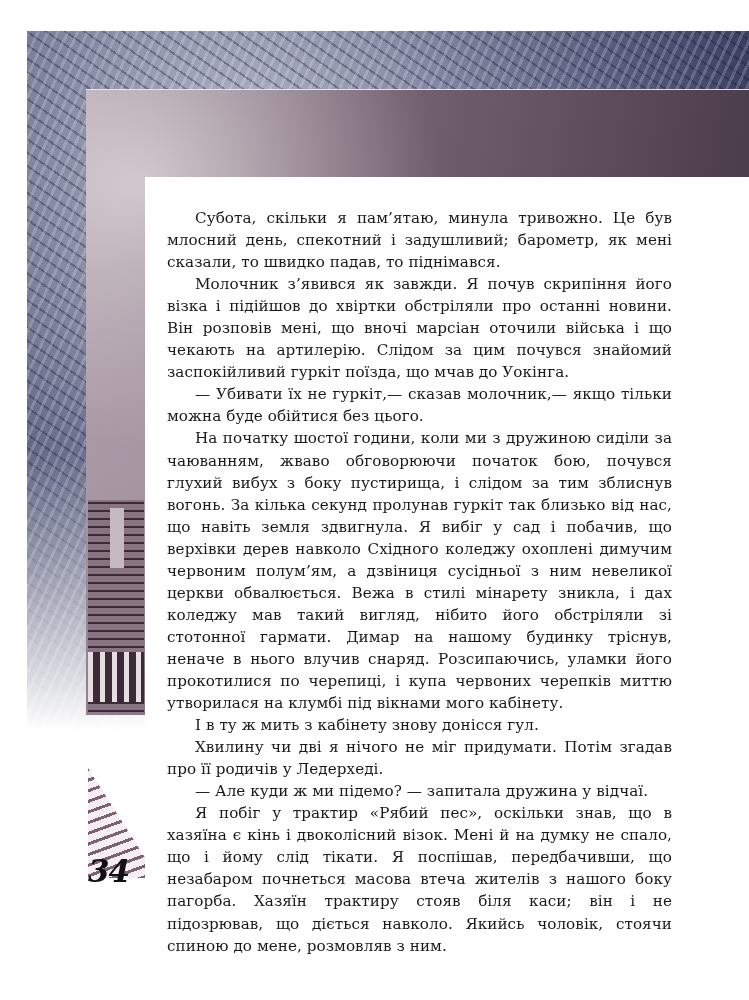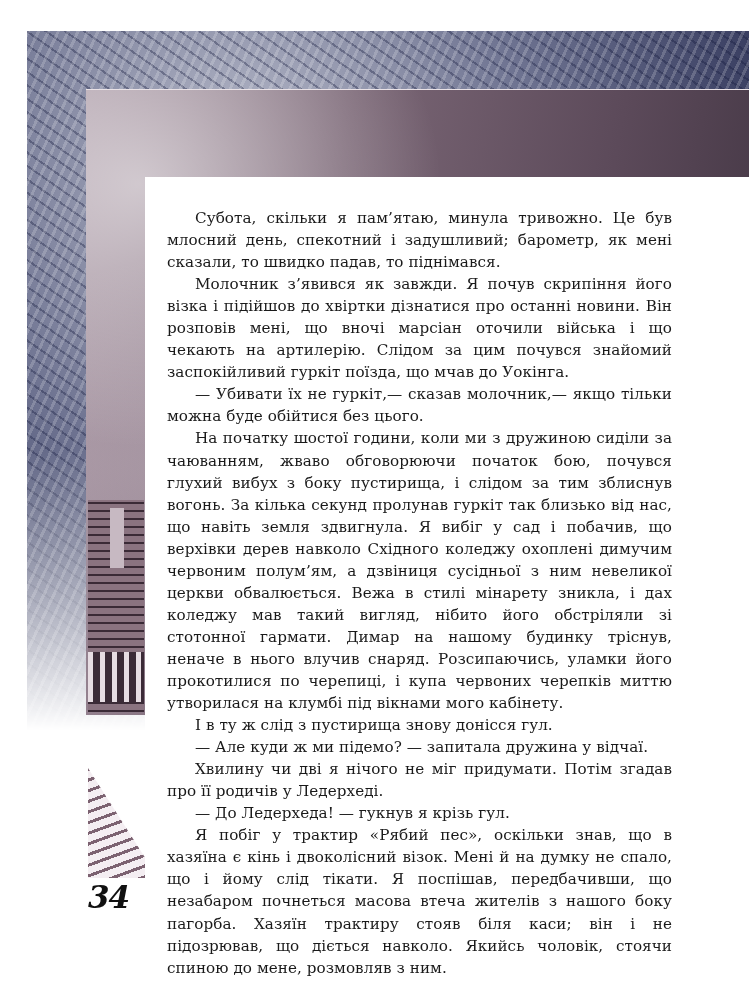--- a/index.html
+++ b/index.html
@@ -76,21 +76,21 @@
     background:#ffffff;
     margin-top:40px;
   }
   .text-body {
     position:absolute; left:22px; top:30px; width:505px;
     font-size:15.2px; line-height:22.05px; color:#1a1a1a;
     text-align:justify; letter-spacing:0.05px;
   }
   .text-body p { margin:0; text-indent:28px; }
   .page-number {
-    position:absolute; left:88px; top:879px;
+    position:absolute; left:88px; top:853px;
     font-family:"DejaVu Serif","Liberation Serif",serif;
     font-size:31px; font-weight:bold; color:#111;
     font-style:italic; letter-spacing:-1px;
   }
 </style>
 </head>
 <body>
 
 <div class="outer-frame"></div>
 <div class="inner-frame"></div>
@@ -103,24 +103,23 @@
 <div class="street-right">
   <div class="lamp"></div>
   <div class="helmet"></div>
   <div class="figure"></div>
   <div class="cobbles"></div>
 </div>
 
 <div class="text-panel">
   <div class="text-body">
     <p>Субота, скільки я пам’ятаю, минула тривожно. Це був млосний день, спекотний і задушливий; барометр, як мені сказали, то швидко падав, то піднімався.</p>
-    <p>Молочник з’явився як завжди. Я почув скрипіння його візка і підійшов до хвіртки дізнатися про останні новини. Він розповів мені, що вночі марсіан оточили війська і що чекають на артилерію. Слідом за цим почувся знайомий заспокійливий гуркіт поїзда, що мчав до Уокінга.</p>
+    <p>Молочник з’явився як завжди. Я почув скрипіння його візка і підійшов до хвіртки обстріляли про останні новини. Він розповів мені, що вночі марсіан оточили війська і що чекають на артилерію. Слідом за цим почувся знайомий заспокійливий гуркіт поїзда, що мчав до Уокінга.</p>
     <p>— Убивати їх не гуркіт,— сказав молочник,— якщо тільки можна буде обійтися без цього.</p>
     <p>На початку шостої години, коли ми з дружиною сиділи за чаюванням, жваво обговорюючи початок бою, почувся глухий вибух з боку пустирища, і слідом за тим зблиснув вогонь. За кілька секунд пролунав гуркіт так близько від нас, що навіть земля здвигнула. Я вибіг у сад і побачив, що верхівки дерев навколо Східного коледжу охоплені димучим червоним полум’ям, а дзвіниця сусідньої з ним невеликої церкви обвалюється. Вежа в стилі мінарету зникла, і дах коледжу мав такий вигляд, нібито його обстріляли зі стотонної гармати. Димар на нашому будинку тріснув, неначе в нього влучив снаряд. Розсипаючись, уламки його прокотилися по черепиці, і купа червоних черепків миттю утворилася на клумбі під вікнами мого кабінету.</p>
-    <p>І в ту ж слід з пустирища знову донісся гул.</p>
+    <p>І в ту ж мить з кабінету знову донісся гул.</p>
+    <p>Хвилину чи дві я нічого не міг придумати. Потім згадав про її родичів у Ледерхеді.</p>
     <p>— Але куди ж ми підемо? — запитала дружина у відчаї.</p>
-    <p>Хвилину чи дві я нічого не міг придумати. Потім згадав про її родичів у Ледерхеді.</p>
-    <p>— До Ледерхеда! — гукнув я крізь гул.</p>
     <p>Я побіг у трактир «Рябий пес», оскільки знав, що в хазяїна є кінь і двоколісний візок. Мені й на думку не спало, що і йому слід тікати. Я поспішав, передбачивши, що незабаром почнеться масова втеча жителів з нашого боку пагорба. Хазяїн трактиру стояв біля каси; він і не підозрював, що діється навколо. Якийсь чоловік, стоячи спиною до мене, розмовляв з ним.</p>
   </div>
 </div>
 
 <div class="page-number">34</div>
 
 </body></html>

